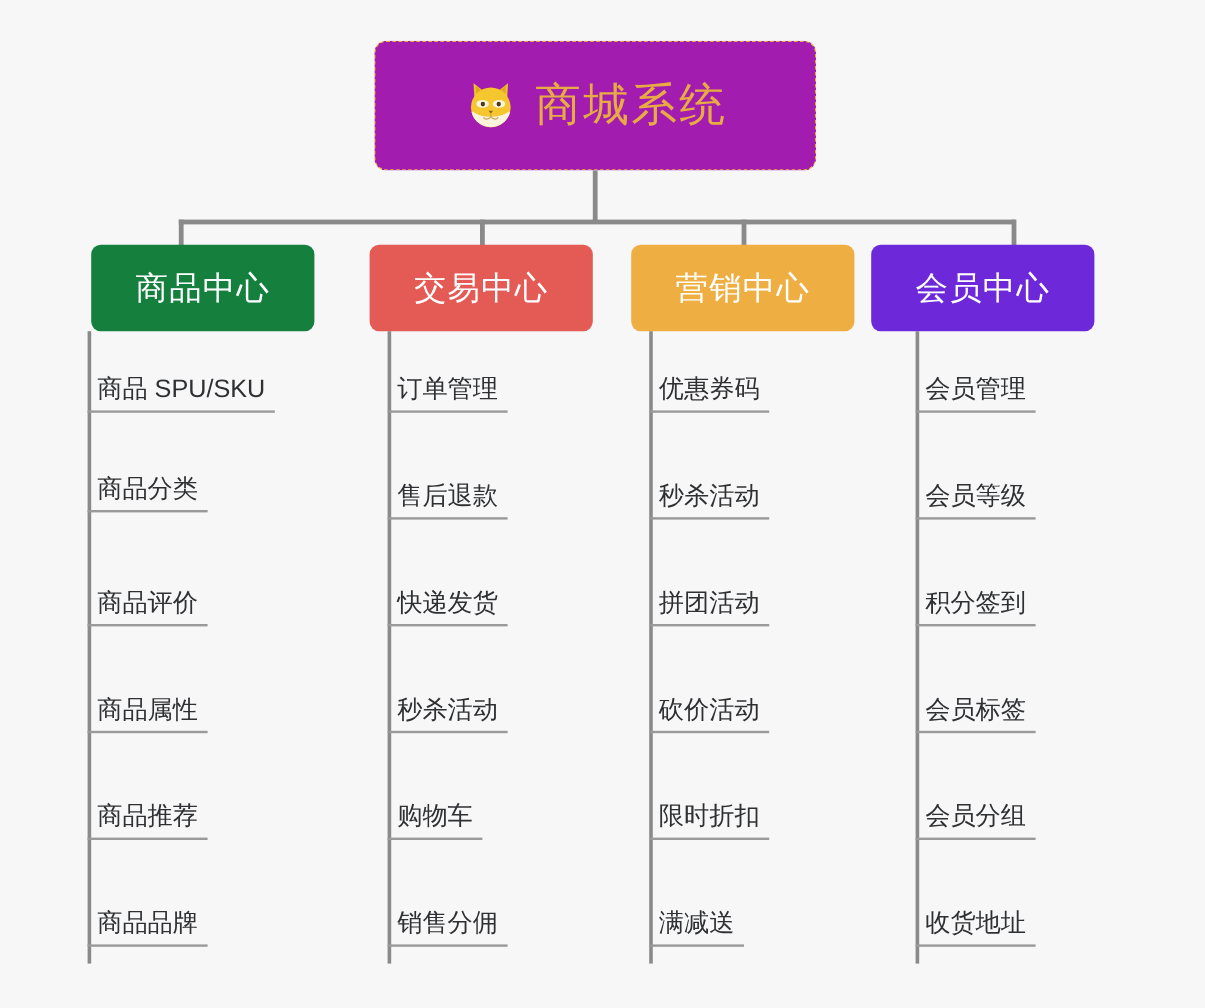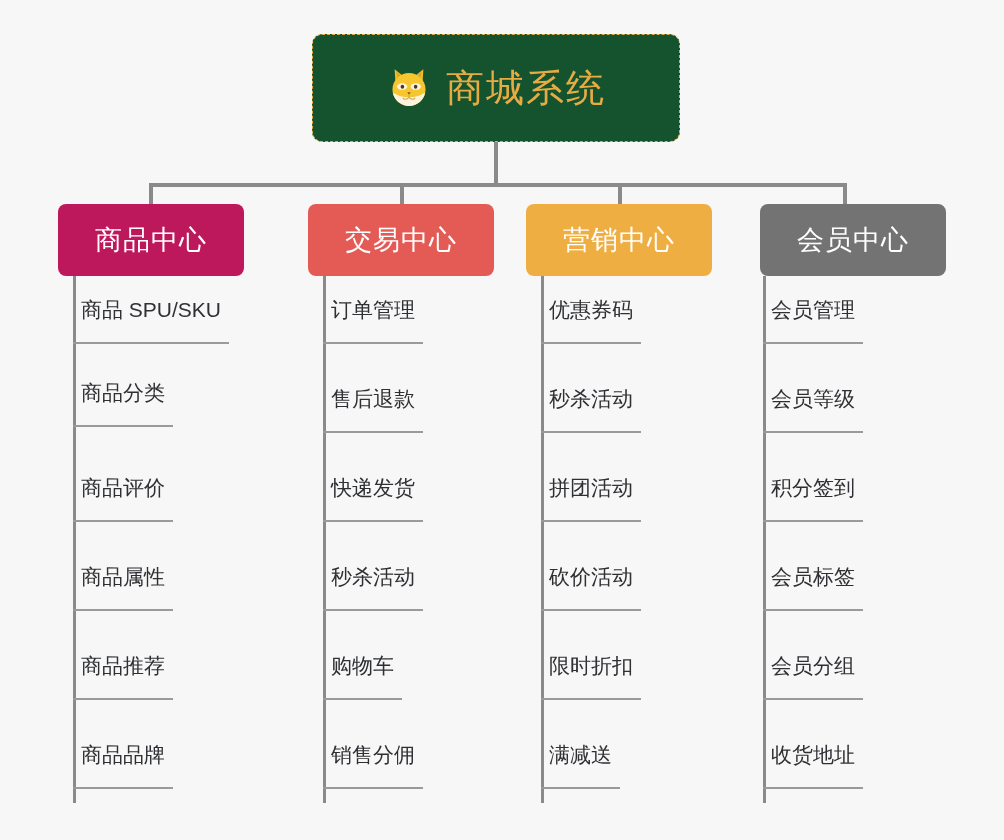--- a/index.html
+++ b/index.html
@@ -23,21 +23,21 @@
     height: 840px;
   }
 
   
   .root-node {
     position: absolute;
     left: 312px;
     top: 34px;
     width: 368px;
     height: 108px;
-    background: #14532d;
+    background: #a21caf;
     border: 1px dashed #e8ab43;
     border-radius: 10px;
     display: flex;
     align-items: center;
     justify-content: center;
     gap: 14px;
   }
 
   .root-title {
     font-size: 38px;
@@ -83,21 +83,21 @@
     top: 276px;
   }
 
   
   .sub-item {
     position: absolute;
     height: 44px;
     display: flex;
     align-items: flex-end;
     border-bottom: 2px solid #9a9a9a;
-    padding-bottom: 19px;
+    padding-bottom: 4px;
   }
   .sub-label {
     font-size: 21px;
     color: #2f3033;
     white-space: nowrap;
     line-height: 1.05;
     padding: 0 8px 2px 8px;
   }
 </style>
 </head>
@@ -126,21 +126,21 @@
     <span class="root-title">商城系统</span>
   </div>
 
   <div class="conn conn-v" style="left:494px; top:142px; height:44px;"></div>
   <div class="conn conn-h" style="left:149px; top:183px; width:697px;"></div>
   <div class="conn conn-v" style="left:149px; top:183px; height:23px;"></div>
   <div class="conn conn-v" style="left:400px; top:183px; height:23px;"></div>
   <div class="conn conn-v" style="left:618px; top:183px; height:23px;"></div>
   <div class="conn conn-v" style="left:843px; top:183px; height:23px;"></div>
 
-  <div class="cat-box" style="left: 58px; background: #be185d;">
+  <div class="cat-box" style="left: 76px; background: #15803d;">
     <span class="cat-label">商品中心</span>
   </div>
   <div class="spine" style="left:73px; height:527px;"></div>
   <div class="sub-item" style="left:73px; top:300px;">
       <span class="sub-label">商品 SPU/SKU</span>
     </div>
   <div class="sub-item" style="left:73px; top:383px;">
       <span class="sub-label">商品分类</span>
     </div>
   <div class="sub-item" style="left:73px; top:567px;">
@@ -195,21 +195,21 @@
   <div class="sub-item" style="left:541px; top:567px;">
       <span class="sub-label">砍价活动</span>
     </div>
   <div class="sub-item" style="left:541px; top:656px;">
       <span class="sub-label">限时折扣</span>
     </div>
   <div class="sub-item" style="left:541px; top:745px;">
       <span class="sub-label">满减送</span>
     </div>
 
-  <div class="cat-box" style="left: 760px; background: #737373;">
+  <div class="cat-box" style="left: 726px; background: #6d28d9;">
     <span class="cat-label">会员中心</span>
   </div>
   <div class="spine" style="left:763px; height:527px;"></div>
   <div class="sub-item" style="left:763px; top:300px;">
       <span class="sub-label">会员管理</span>
     </div>
   <div class="sub-item" style="left:763px; top:389px;text-align:right;">
       <span class="sub-label">会员等级</span>
     </div>
   <div class="sub-item" style="left:763px; top:478px;text-align:center;">

